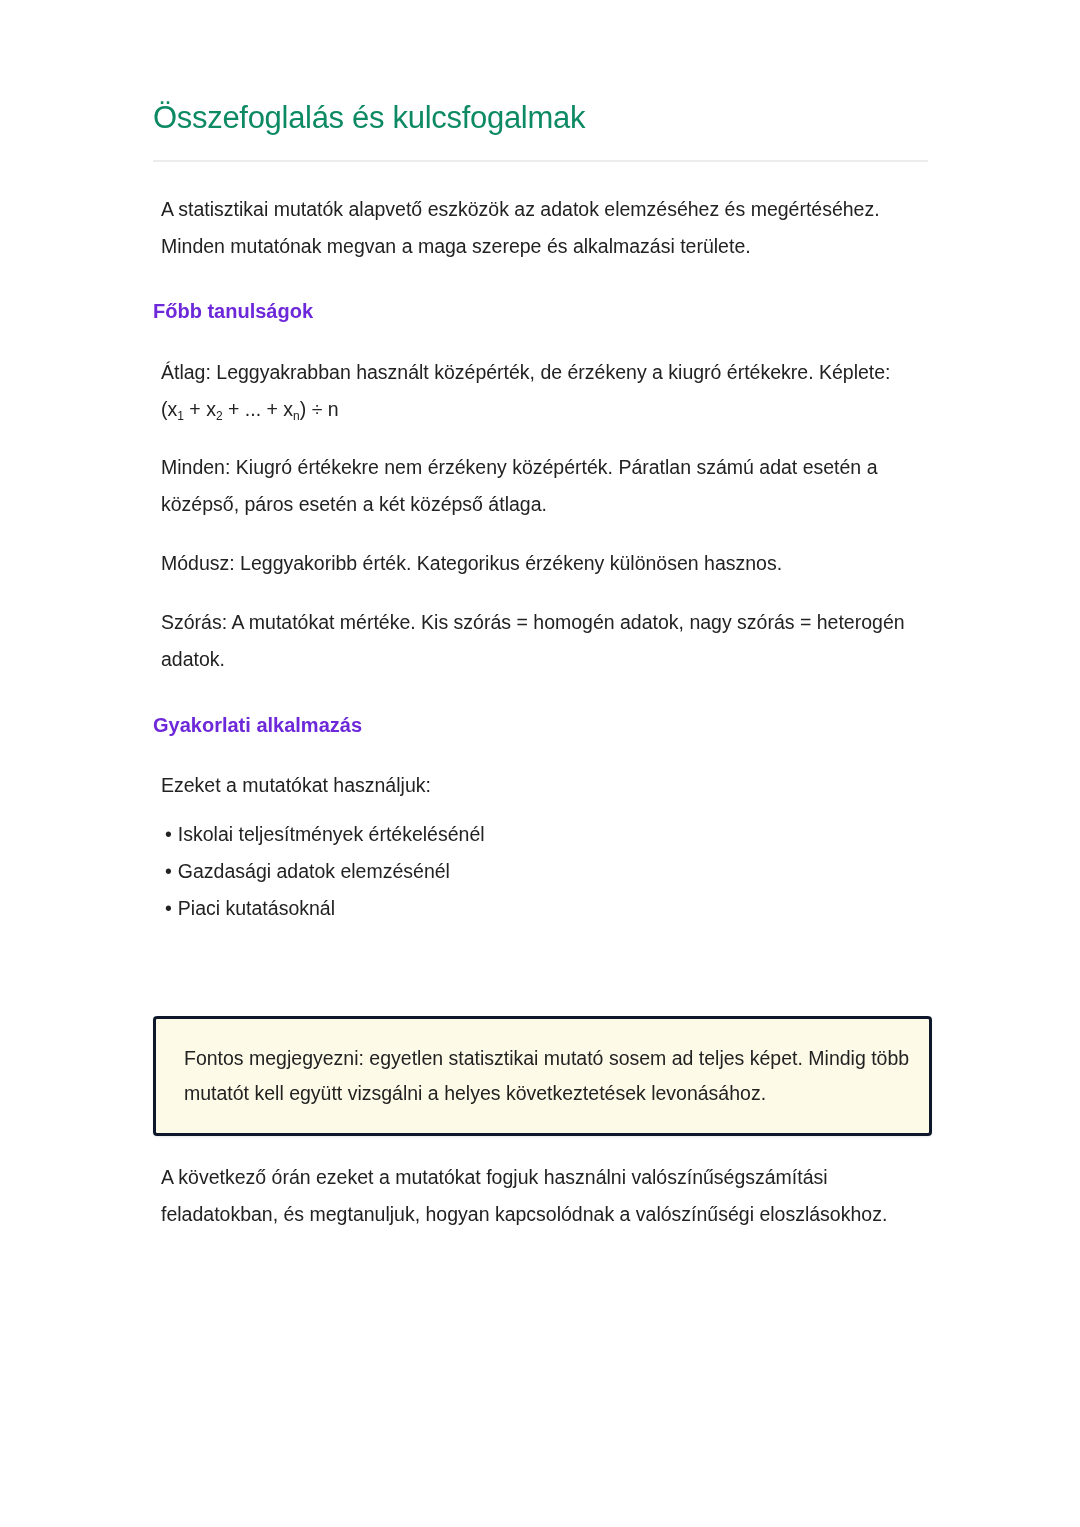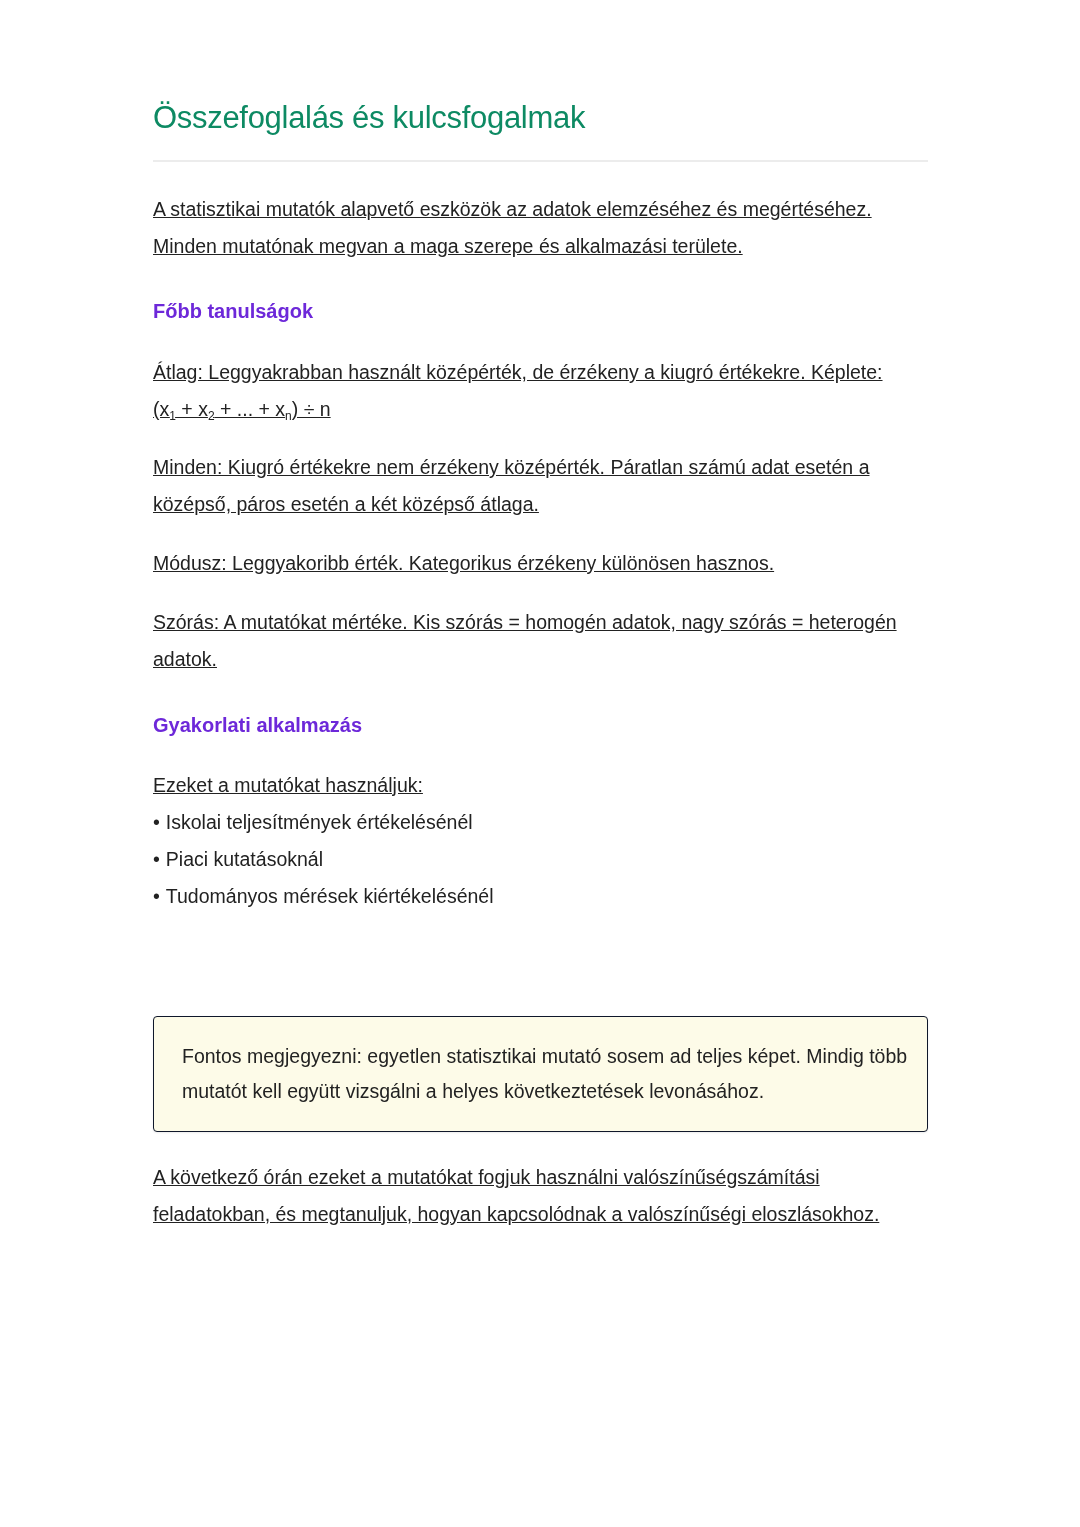--- a/index.html
+++ b/index.html
@@ -8,28 +8,28 @@
     font-family: "Liberation Sans", "DejaVu Sans", sans-serif;
     color: #222222;
   }
   .page { position: absolute; left: 153px; top: 0; width: 775px; }
   .title {
     position: absolute; top: 100px; left: 0;
     font-size: 31px; font-weight: normal; color: #0d8a63; letter-spacing: -0.3px;
     margin: 0;
   }
   .rule { position: absolute; top: 160px; left: 0; width: 775px; height: 2px; background: #ececec; }
-  .p { position: absolute; left: 0; width: 775px; font-size: 19.5px; line-height: 37px; margin: 0; text-decoration: underline; }
+  .p { position: absolute; left: 8px; width: 775px; font-size: 19.5px; line-height: 37px; margin: 0; }
   .h2 { position: absolute; left: 0; font-size: 20px; font-weight: bold; color: #6d28d9; margin: 0; }
   sub { font-size: 12px; vertical-align: -4px; line-height: 0; }
-  .list { position: absolute; left: 0; top: 767px; font-size: 19.5px; line-height: 37px; margin: 0; padding: 0; list-style: none; }
+  .list { position: absolute; left: 0; top: 767px; font-size: 19.5px; line-height: 37px; margin: 12px; padding: 0; list-style: none; }
   .list li::before { content: "\2022"; margin-right: 6px; }
   .note {
     position: absolute; left: 0; top: 1016px; width: 773px; height: 114px;
-    background: #fdfbe8; border: 1px solid #0f172a; border-radius: 4px;
+    background: #fdfbe8; border: 3px solid #0f172a; border-radius: 4px;
     box-shadow: 0 1px 2px rgba(0,0,0,0.08);
   }
   .note p { position: absolute; left: 28px; top: 22px; width: 730px; margin: 0; font-size: 19.5px; line-height: 35px; }
 </style>
 </head>
 <body>
 
 <div class="page">
   <h1 class="title">Összefoglalás és kulcsfogalmak</h1>
   <div class="rule"></div>
@@ -45,22 +45,22 @@
 
   <p class="p" style="top:449px">Minden: Kiugró értékekre nem érzékeny középérték. Páratlan számú adat esetén a középső, páros esetén a két középső átlaga.</p>
   <p class="p" style="top:545px">Módusz: Leggyakoribb érték. Kategorikus érzékeny különösen hasznos.</p>
   <p class="p" style="top:604px">Szórás: A mutatókat mértéke. Kis szórás = homogén adatok, nagy szórás = heterogén adatok.</p>
 
   <h2 class="h2" style="top:714px">Gyakorlati alkalmazás</h2>
 
   <p class="p" style="top:767px">Ezeket a mutatókat használjuk:</p>
   <ul class="list" style="top:804px">
     <li>Iskolai teljesítmények értékelésénél</li>
+    <li>Gazdasági adatok elemzésénél</li>
     <li>Piaci kutatásoknál</li>
-    <li>Tudományos mérések kiértékelésénél</li>
   </ul>
 
   <div class="note">
     <p>Fontos megjegyezni: egyetlen statisztikai mutató sosem ad teljes képet. Mindig több mutatót kell együtt vizsgálni a helyes következtetések levonásához.</p>
   </div>
 
   <p class="p" style="top:1159px">A következő órán ezeket a mutatókat fogjuk használni valószínűségszámítási feladatokban, és megtanuljuk, hogyan kapcsolódnak a valószínűségi eloszlásokhoz.</p>
 </div>
 
 </body></html>

